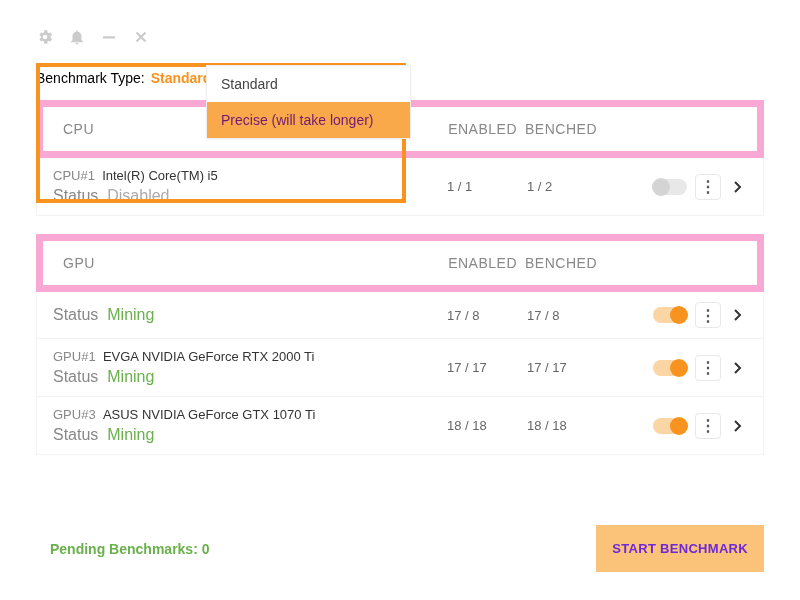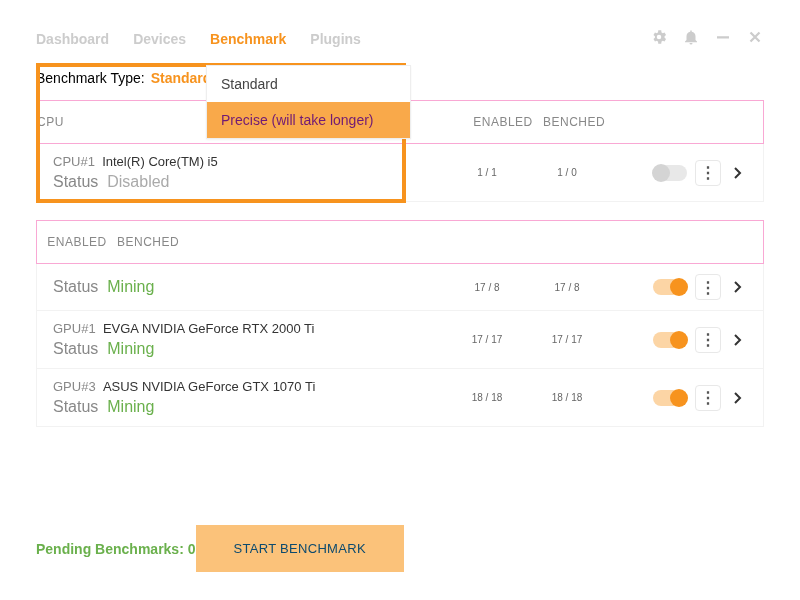--- a/index.html
+++ b/index.html
@@ -11,60 +11,54 @@
 .tab.active{color:#f7931e}
 .topicons{display:flex;gap:14px;align-items:center}
 .topicons svg{width:18px;height:18px;fill:#ccc;cursor:pointer}
 .highlight-box{position:absolute;left:36px;top:63px;width:370px;height:140px;border:4px solid #f7931e;pointer-events:none;z-index:5}
 .benchtype{display:flex;gap:6px;font-size:14px;margin-bottom:14px;position:relative}
 .benchtype-label{color:#000}
 .benchtype-value{color:#f7931e;font-weight:700}
 .dropdown{position:absolute;left:170px;top:-5px;width:205px;background:#fff;border:1px solid #eee;z-index:10;box-shadow:0 1px 2px rgba(0,0,0,.05)}
 .dropdown-item{padding:10px 14px;font-size:14px;color:#444;cursor:pointer}
 .dropdown-item.hover{background:#f9a94a;color:#701a75}
-.section-header{display:flex;padding:14px 0;border:1px solid #f9a8d4;font-size:12px;color:#888;letter-spacing:.5px}
+.section-header{display:flex;padding:14px 20px;border:7px solid #f9a8d4;font-size:14px;color:#888;letter-spacing:.5px}
 .col-device{flex:1}
-.col-en{width:80px;text-align:center}
-.col-be{width:80px;text-align:left}
+.col-en{width:80px;text-align:right}
+.col-be{width:80px;text-align:right}
 .col-ctrl{width:140px}
 .device-row{display:flex;align-items:center;padding:10px 16px;border:1px solid #f2f2f2;border-top:none}
 .device-info{flex:1}
 .device-line1{font-size:13px;color:#666;margin-bottom:4px}
 .device-id{color:#888}
 .device-name{color:#333}
 .device-line2{font-size:16px}
 .status-label{color:#888}
 .status-mining{color:#6ab04c}
 .status-disabled{color:#aaa}
-.col-val{width:80px;text-align:center;font-size:10px;color:#666}
+.col-val{width:80px;text-align:left;font-size:13px;color:#666}
 .controls{width:140px;display:flex;align-items:center;gap:8px;justify-content:flex-end}
 .toggle{width:34px;height:16px;border-radius:10px;position:relative;cursor:pointer}
 .toggle.off{background:#e8e8e8}
 .toggle.on{background:#fcd5a5}
 .knob{width:18px;height:18px;border-radius:50%;background:#d4d4d4;position:absolute;top:-1px;left:-1px}
 .toggle.on .knob{background:#f7931e;left:auto;right:-1px}
 .dots{width:26px;height:26px;border:1px solid #e8e8e8;border-radius:4px;display:flex;align-items:center;justify-content:center;cursor:pointer;font-weight:700;color:#555}
 .chev{width:18px;display:flex;align-items:center;justify-content:center;cursor:pointer}
 .chev svg{width:8px;height:12px;fill:#333}
 .spacer{height:18px}
-.footer{position:absolute;left:36px;right:36px;bottom:28px;display:flex;align-items:center}
+.footer{position:absolute;left:50px;right:36px;bottom:28px;display:flex;justify-content:space-between;align-items:center}
 .pending{font-size:14px;font-weight:700;color:#6ab04c}
-.startbtn{background:#fbc27a;color:#0c4a6e;font-weight:400;font-size:13px;padding:16px 38px;border:none;cursor:pointer;letter-spacing:.3px}
+.startbtn{background:#fbc27a;color:#6d28d9;font-weight:700;font-size:13px;padding:16px 16px;border:none;cursor:pointer;letter-spacing:.3px}
 </style>
 </head>
 <body>
 
 <div class="container">
   <div class="topbar">
-    <div class="tabs">
-      <div class="tab">Dashboard</div>
-      <div class="tab">Devices</div>
-      <div class="tab active">Benchmark</div>
-      <div class="tab">Plugins</div>
-    </div>
     <div class="topicons">
       <span><svg viewBox="0 0 24 24">
             <path d="M19.4 13a7 7 0 000-2l2-1.6-2-3.4-2.4.9a7 7 0 00-1.7-1L15 3h-4l-.3 2.9a7 7 0 00-1.7 1l-2.4-.9-2 3.4L6.6 11a7 7 0 000 2l-2 1.6 2 3.4 2.4-.9a7 7 0 001.7 1L11 21h4l.3-2.9a7 7 0 001.7-1l2.4.9 2-3.4zM12 15a3 3 0 113-3 3 3 0 01-3 3z"></path>
           </svg></span>
       <span><svg viewBox="0 0 24 24">
             <path d="M12 22a2 2 0 002-2h-4a2 2 0 002 2zm6-6V11c0-3-2-5.4-5-5.9V4a1 1 0 00-2 0v1.1C8 5.6 6 8 6 11v5l-2 2v1h16v-1z"></path>
           </svg></span>
       <span><svg viewBox="0 0 24 24">
             <rect x="4" y="11" width="16" height="3"></rect>
           </svg></span>
@@ -88,37 +82,38 @@
     <div class="col-en">ENABLED</div>
     <div class="col-be">BENCHED</div>
     <div class="col-ctrl"></div>
   </div>
   <div class="device-row">
     <div class="device-info">
       <div class="device-line1"><span class="device-id">CPU#1</span>&nbsp;&nbsp;<span class="device-name">Intel(R) Core(TM) i5</span></div>
       <div class="device-line2"><span class="status-label">Status</span>&nbsp;&nbsp;<span class="status-disabled">Disabled</span></div>
     </div>
     <div class="col-val">1 / 1</div>
-    <div class="col-val">1 / 0</div>
+    <div class="col-val">1 / 2</div>
     <div class="controls">
       <div class="toggle off">
           <div class="knob"></div>
         </div>
       <div class="dots">⋮</div>
       <div class="chev">
           <svg viewBox="0 0 8 12">
             <path d="M1 1l5 5-5 5" stroke="#333" stroke-width="2" fill="none"></path>
           </svg>
         </div>
     </div>
   </div>
 
   <div class="spacer"></div>
 
   <div class="section-header">
+    <div class="col-device">GPU</div>
     <div class="col-en">ENABLED</div>
     <div class="col-be">BENCHED</div>
     <div class="col-ctrl"></div>
   </div>
   <div class="device-row">
     <div class="device-info">
       <div class="device-line2"><span class="status-label">Status</span>&nbsp;&nbsp;<span class="status-mining">Mining</span></div>
     </div>
     <div class="col-val">17 / 8</div>
     <div class="col-val">17 / 8</div>

